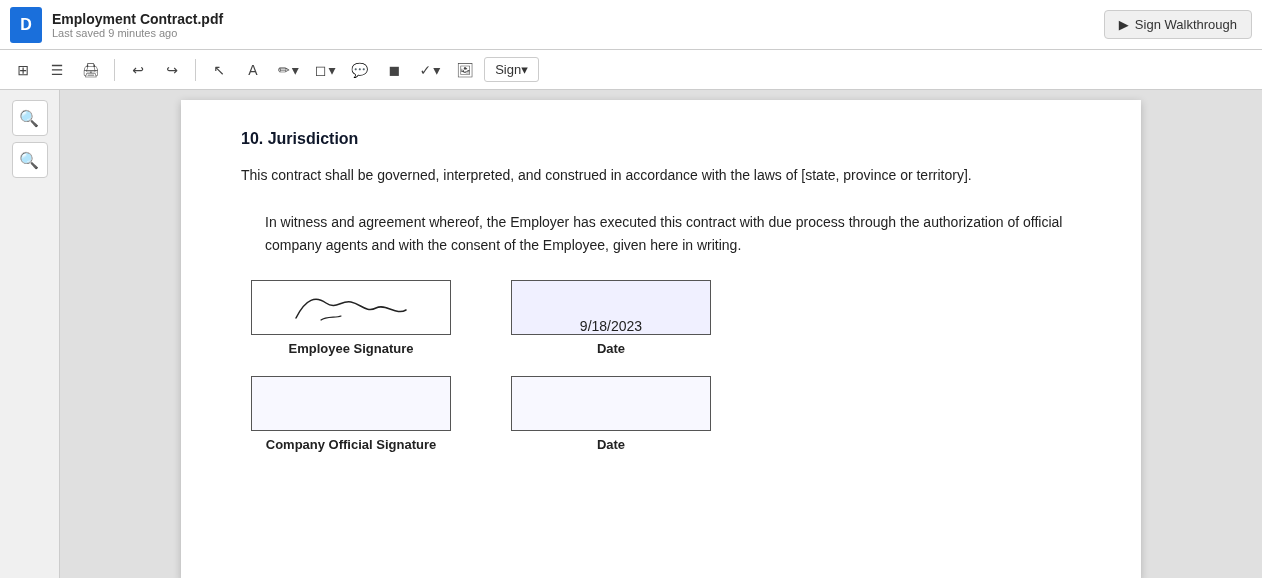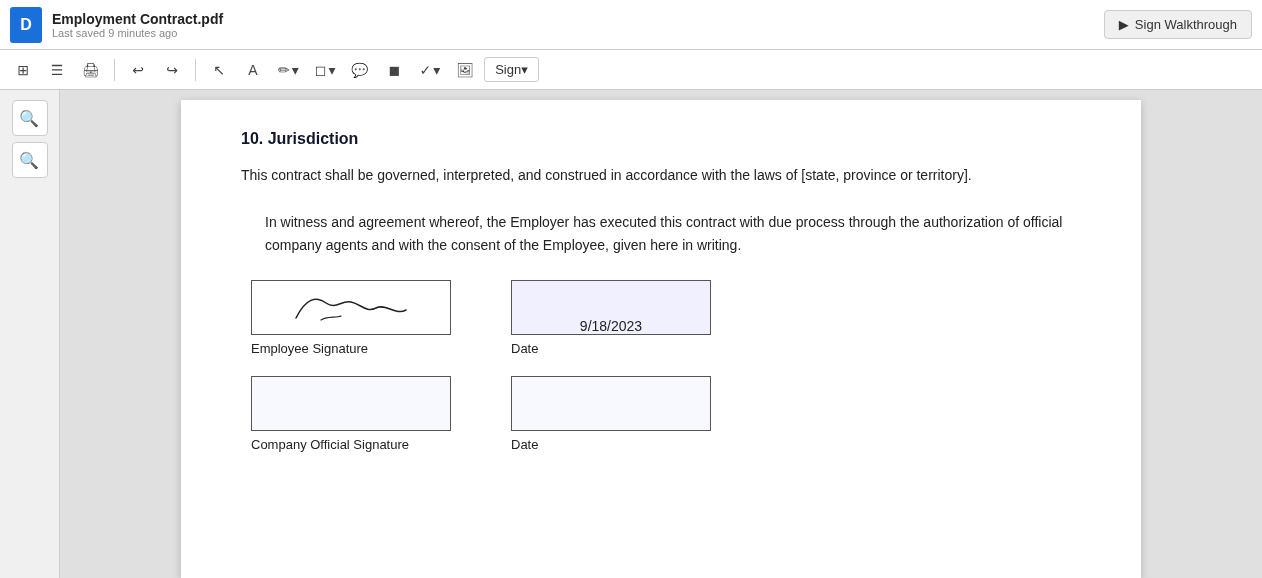--- a/index.html
+++ b/index.html
@@ -195,22 +195,23 @@
       display: flex;
       align-items: center;
       justify-content: center;
       position: relative;
     }
     .sig-box.has-signature {
       background: #fff;
     }
     .sig-label {
       font-size: 13px;
-      font-weight: normal;
+      font-weight: bold;
       color: #222;
+      text-align: center;
     }
     .date-box {
       width: 200px;
       height: 55px;
       border: 1.5px solid #555;
       background: #f0f0ff;
       display: flex;
       align-items: flex-end;
       justify-content: center;
     }

